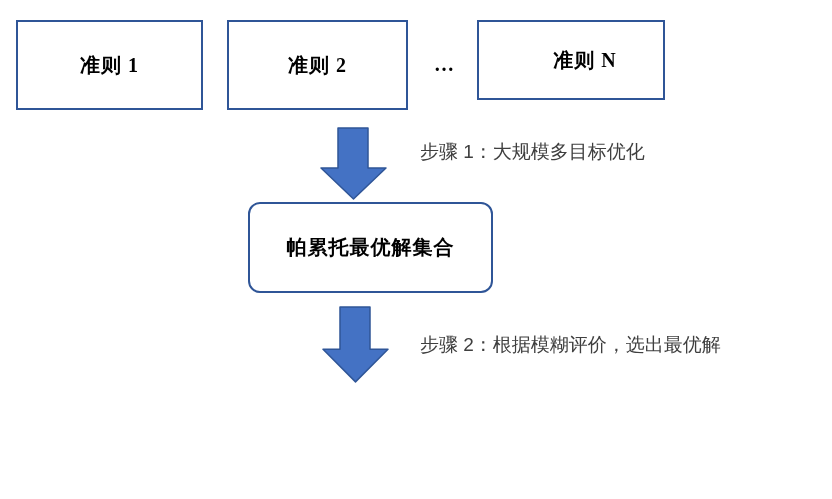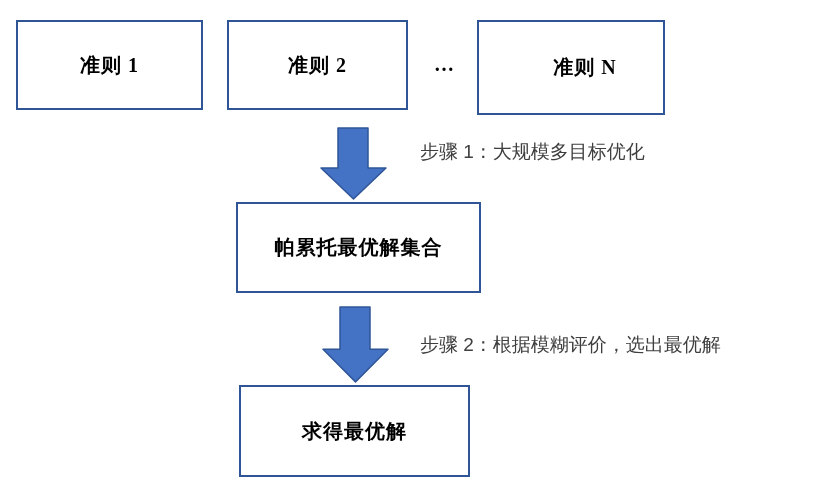--- a/index.html
+++ b/index.html
@@ -32,22 +32,22 @@
     align-items: center;
     justify-content: center;
     font-family: "Liberation Serif", serif;
     font-weight: bold;
     font-size: 20px;
     letter-spacing: 1px;
     text-align: center;
   }
   .box-criterion-1 { left: 16px;  top: 20px;  width: 187px; height: 90px; }
   .box-criterion-2 { left: 227px; top: 20px;  width: 181px; height: 90px; text-align: right; }
-  .box-criterion-n { left: 477px; top: 20px;  width: 188px; height: 95px; padding-left: 28px; }
-  .box-pareto      { left: 236px; top: 202px; width: 245px; height: 91px; }
+  .box-criterion-n { left: 477px; top: 20px;  width: 188px; height: 80px; padding-left: 28px; }
+  .box-pareto      { left: 248px; top: 202px; width: 245px; height: 91px; border-radius: 12px; }
   .box-final       { left: 239px; top: 385px; width: 231px; height: 92px; }
   .ellipsis {
     position: absolute;
     left: 418px; top: 20px; width: 52px; height: 88px;
     display: flex; align-items: center; justify-content: center;
     color: var(--box-text);
     font-family: "Liberation Serif", serif;
     font-size: 20px;
     font-weight: bold;
   }
@@ -98,15 +98,14 @@
   <div class="box box-pareto">帕累托最优解集合</div>
 
   <div class="arrow arrow-2">
     <svg viewBox="0 0 67 73" preserveAspectRatio="none" aria-hidden="true">
       <polygon points="18,1 48,1 48,41 66,41 33.5,72 1,41 18,41"></polygon>
     </svg>
   </div>
 
   <div class="step-label step-2">步骤 2：根据模糊评价，选出最优解</div>
 
-  <div class="box box-final">求得最优解</div>
 
 </div>
 
 </body></html>

